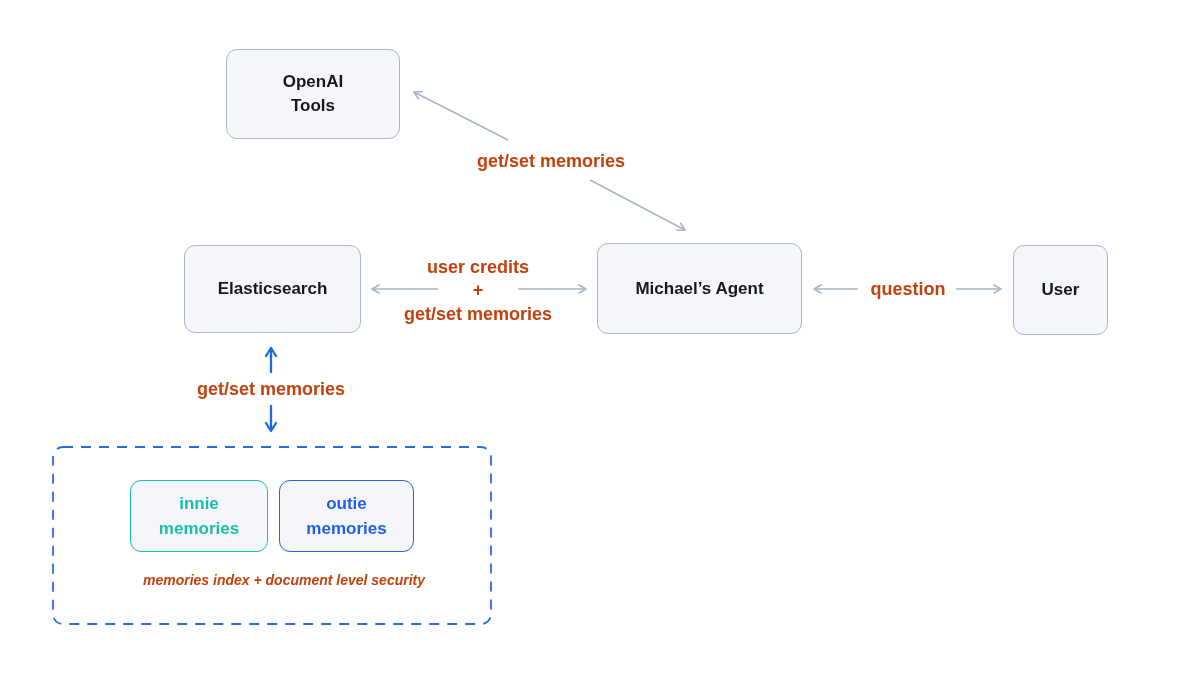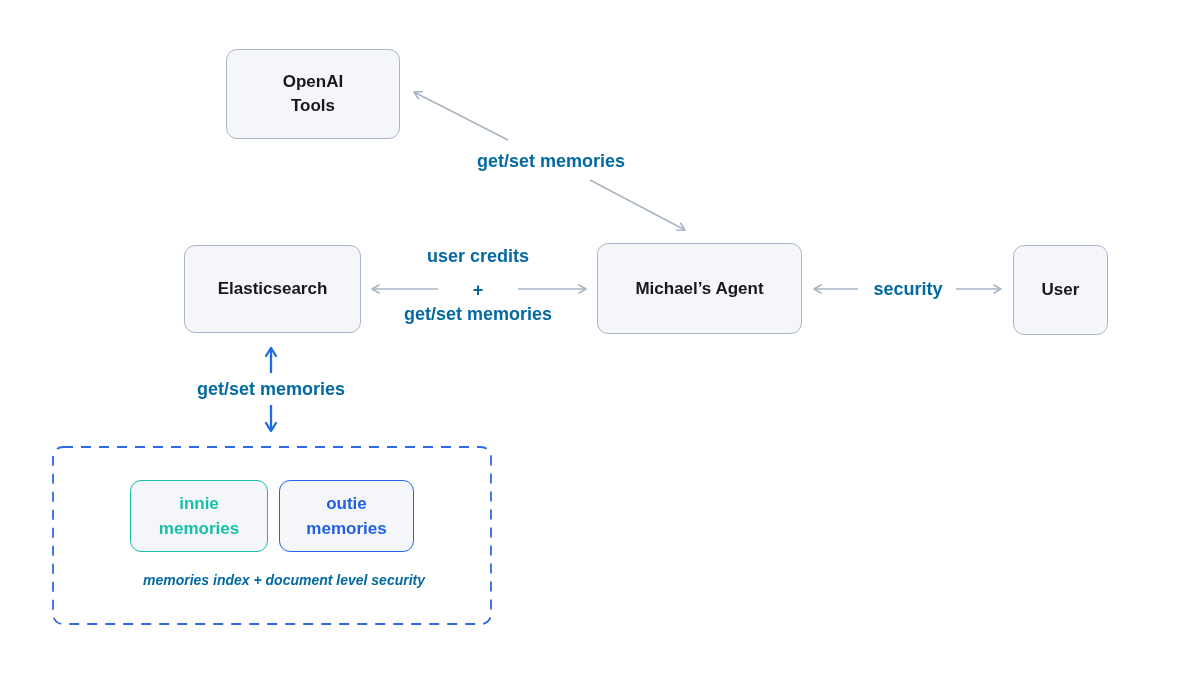--- a/index.html
+++ b/index.html
@@ -62,25 +62,25 @@
     left: 279px; top: 480px; width: 135px; height: 72px;
     border: 1.8px solid #2563e4;
     color: #2160e4;
   }
   .edge-label {
     position: absolute;
     transform: translateX(-50%);
     white-space: nowrap;
     font-weight: 700;
     font-size: 18px;
-    color: #0369a1;
+    color: #c2410c;
     line-height: 20px;
   }
   .lbl-diag     { left: 551px; top: 151px; }
-  .lbl-credits  { left: 478px; top: 246px; }
+  .lbl-credits  { left: 478px; top: 257px; }
   .lbl-plus     { left: 478px; top: 280px; }
   .lbl-getset-mid { left: 478px; top: 304px; }
   .lbl-question { left: 908px; top: 279px; }
   .lbl-getset-vert { left: 271px; top: 379px; }
   .lbl-caption  { left: 284px; top: 570px; font-size: 14px; font-style: italic; }
 </style>
 </head>
 <body>
 
 <div class="canvas">
@@ -136,19 +136,19 @@
     <span>outie</span>
     <span>memories</span>
   </div>
 
   <div class="edge-label lbl-diag">get/set memories</div>
 
   <div class="edge-label lbl-credits">user credits</div>
   <div class="edge-label lbl-plus">+</div>
   <div class="edge-label lbl-getset-mid">get/set memories</div>
 
-  <div class="edge-label lbl-question">security</div>
+  <div class="edge-label lbl-question">question</div>
 
   <div class="edge-label lbl-getset-vert">get/set memories</div>
 
   <div class="edge-label lbl-caption">memories index + document level security</div>
 
 </div>
 
 </body></html>

